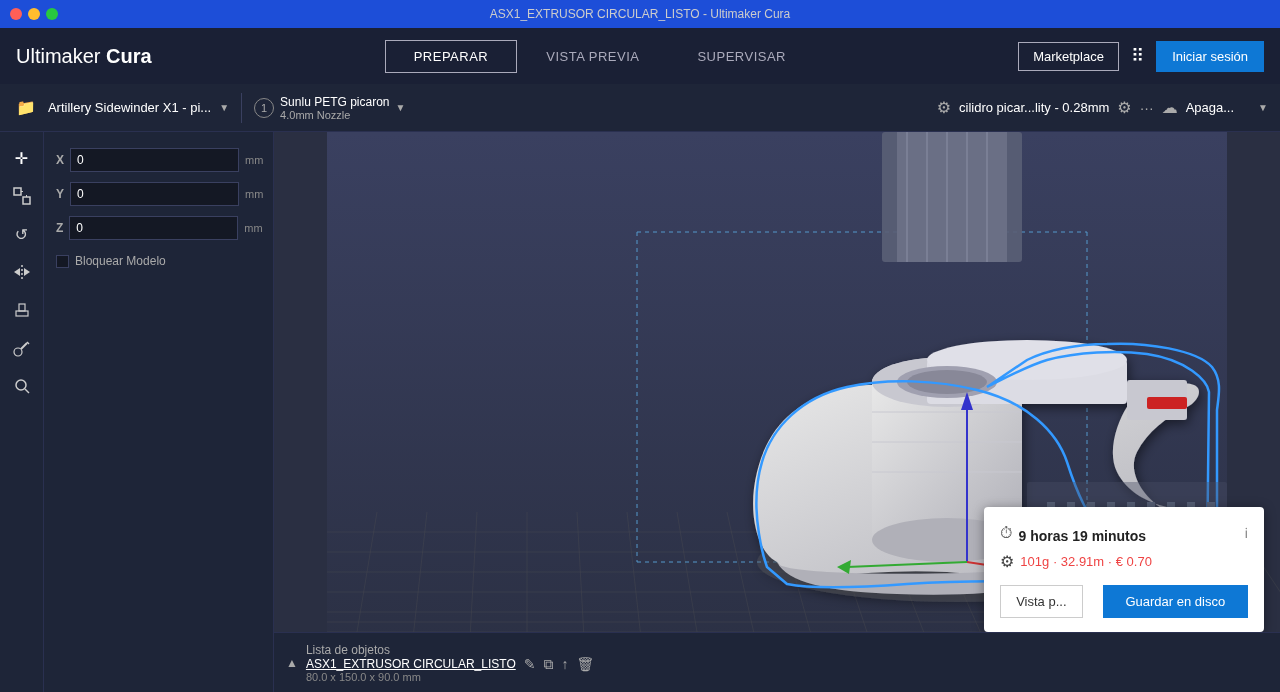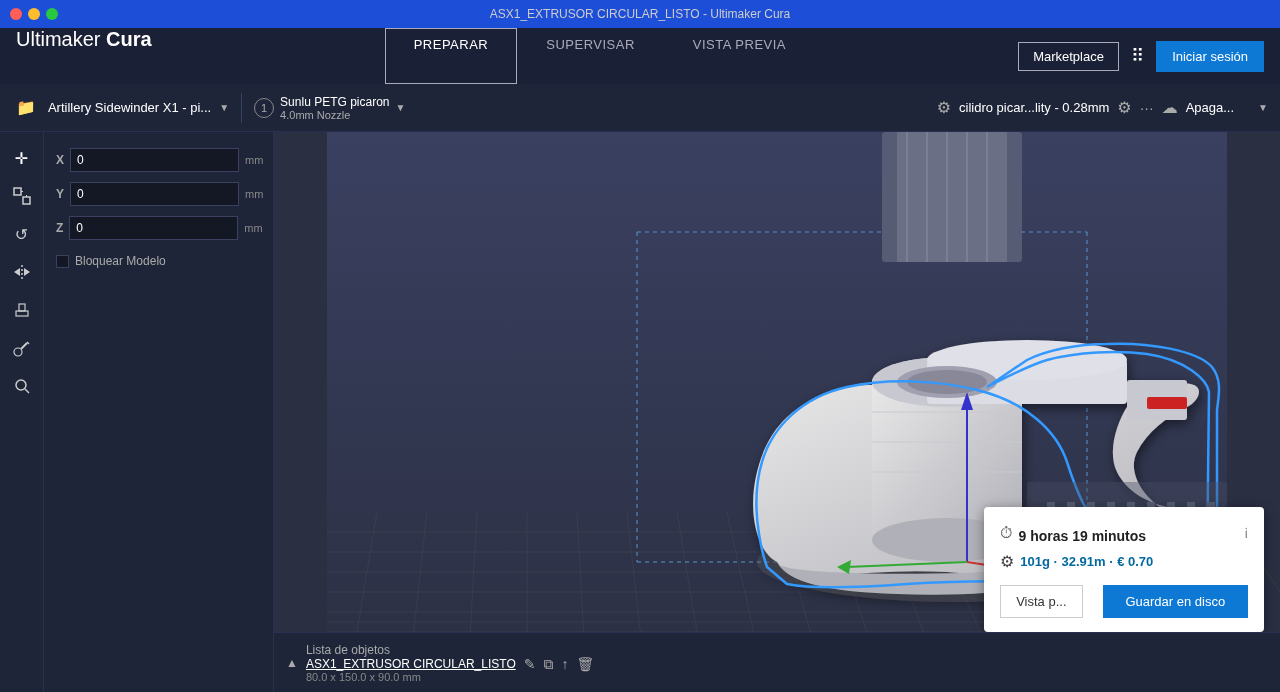--- a/index.html
+++ b/index.html
@@ -31,20 +31,21 @@
     #titlebar .title {
       color: #ccc;
       font-size: 12px;
     }
 
     
     #topnav {
       height: 56px;
       background: #1a2035;
       display: flex;
+      align-items: center;
       padding: 0 16px;
       gap: 0;
     }
     #logo {
       color: white;
       font-size: 20px;
       font-weight: 300;
       margin-right: 30px;
       white-space: nowrap;
     }
@@ -312,21 +313,21 @@
       margin-top: 7px;
     }
     .info-icon { color: #888; font-size: 14px; cursor: pointer; }
     .info-material {
       display: flex;
       align-items: center;
       gap: 6px;
       margin-bottom: 14px;
     }
     .spool-icon { font-size: 16px; color: #444; }
-    .material-info-text { font-size: 13px; color: #0369a1; font-weight: bold; }
+    .material-info-text { font-size: 13px; color: #ef4444; }
     .info-buttons {
       display: flex;
       gap: 20px;
     }
     .preview-btn {
       flex: 1;
       background: white;
       border: 1px solid #ccc;
       color: #333;
       padding: 8px 12px;
@@ -394,22 +395,22 @@
   <span class="title">ASX1_EXTRUSOR CIRCULAR_LISTO - Ultimaker Cura</span>
 </div>
 
 <div id="topnav">
   <div id="logo">
     <span>Ultimaker</span>
     <strong>Cura</strong>
   </div>
   <div class="nav-tabs">
     <div class="nav-tab active">PREPARAR</div>
+    <div class="nav-tab">VISTA PREVIA</div>
     <div class="nav-tab">SUPERVISAR</div>
-    <div class="nav-tab">VISTA PREVIA</div>
   </div>
   <div class="nav-right">
     <button class="marketplace-btn">Marketplace</button>
     <span class="grid-icon">⠿</span>
     <button class="signin-btn">Iniciar sesión</button>
   </div>
 </div>
 
 <div id="toolbar">
   <span class="toolbar-folder">📁</span>

